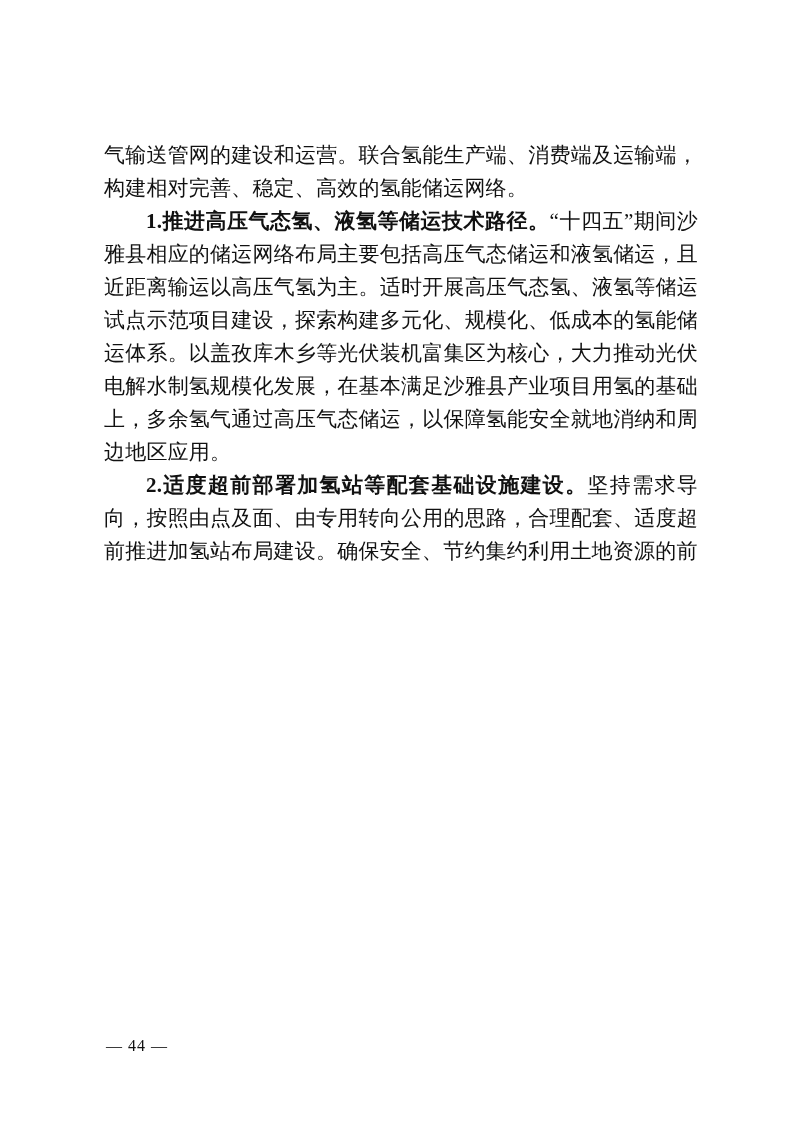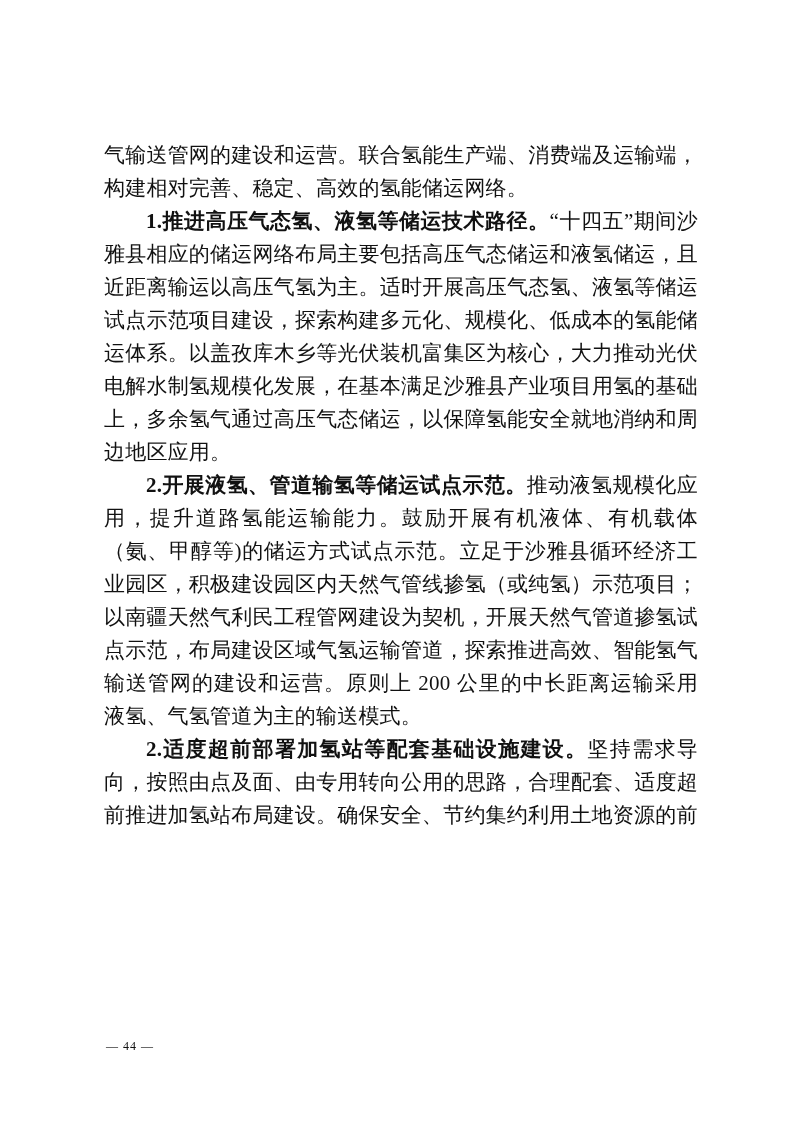--- a/index.html
+++ b/index.html
@@ -38,36 +38,35 @@
   .para.indent {
     text-indent: 2em;
   }
   .lead {
     font-weight: bold;
   }
   .footer {
     position: absolute;
     left: 106px;
     top: 1036px;
-    font-size: 12px;
+    font-size: 16px;
     line-height: 20px;
     color: #111111;
     letter-spacing: 1px;
   }
 </style>
 </head>
 <body>
 
 <div class="page">
   <div class="content">
 
     <p class="para"><span>气输送管网的建设和运营。联合氢能生产端、消费端及运输端，构建相对完善、稳定、高效的氢能储运网络。</span></p>
 
     <p class="para indent"><span class="lead">1.推进高压气态氢、液氢等储运技术路径。</span><span>“十四五”期间沙雅县相应的储运网络布局主要包括高压气态储运和液氢储运，且近距离输运以高压气氢为主。适时开展高压气态氢、液氢等储运试点示范项目建设，探索构建多元化、规模化、低成本的氢能储运体系。以盖孜库木乡等光伏装机富集区为核心，大力推动光伏电解水制氢规模化发展，在基本满足沙雅县产业项目用氢的基础上，多余氢气通过高压气态储运，以保障氢能安全就地消纳和周边地区应用。</span></p>
 
-    <p class="para indent"><span class="lead">2.开展液氢、管道输氢等储运试点示范。</span><span>推动液氢规模化应用，提升道路氢能运输能力。鼓励开展有机液体、有机载体（氨、甲醇等)的储运方式试点示范。立足于沙雅县循环经济工业园区，积极建设园区内天然气管线掺氢（或纯氢）示范项目；以南疆天然气利民工程管网建设为契机，开展天然气管道掺氢试点示范，布局建设区域气氢运输管道，探索推进高效、智能氢气输送管网的建设和运营。原则上 200 公里的中长距离运输采用液氢、气氢管道为主的输送模式。</span></p>
 
     <p class="para indent"><span class="lead">2.适度超前部署加氢站等配套基础设施建设。</span><span>坚持需求导向，按照由点及面、由专用转向公用的思路，合理配套、适度超前推进加氢站布局建设。确保安全、节约集约利用土地资源的前</span></p>
 
   </div>
 
   <div class="footer">— 44 —</div>
 </div>
 
 </body></html>

